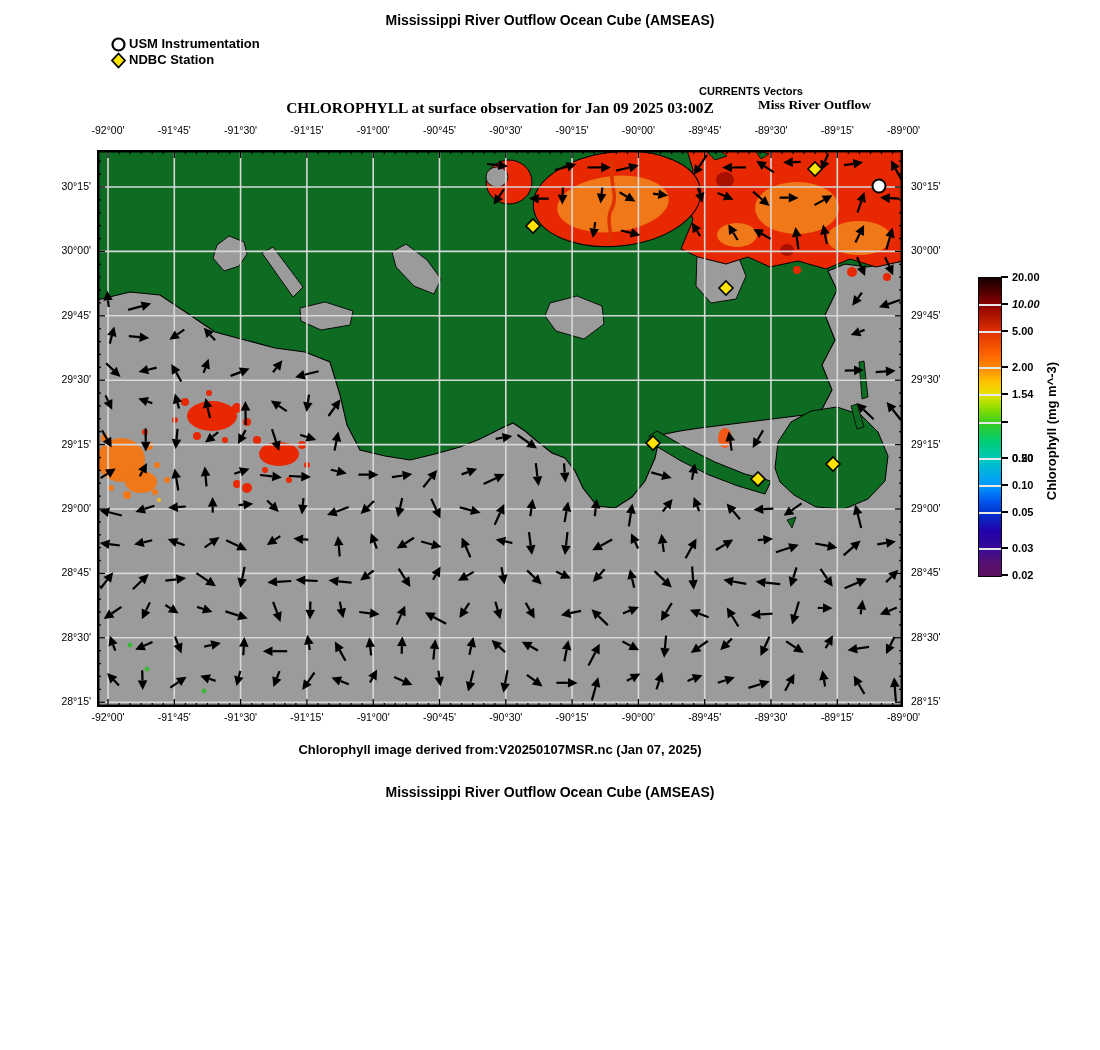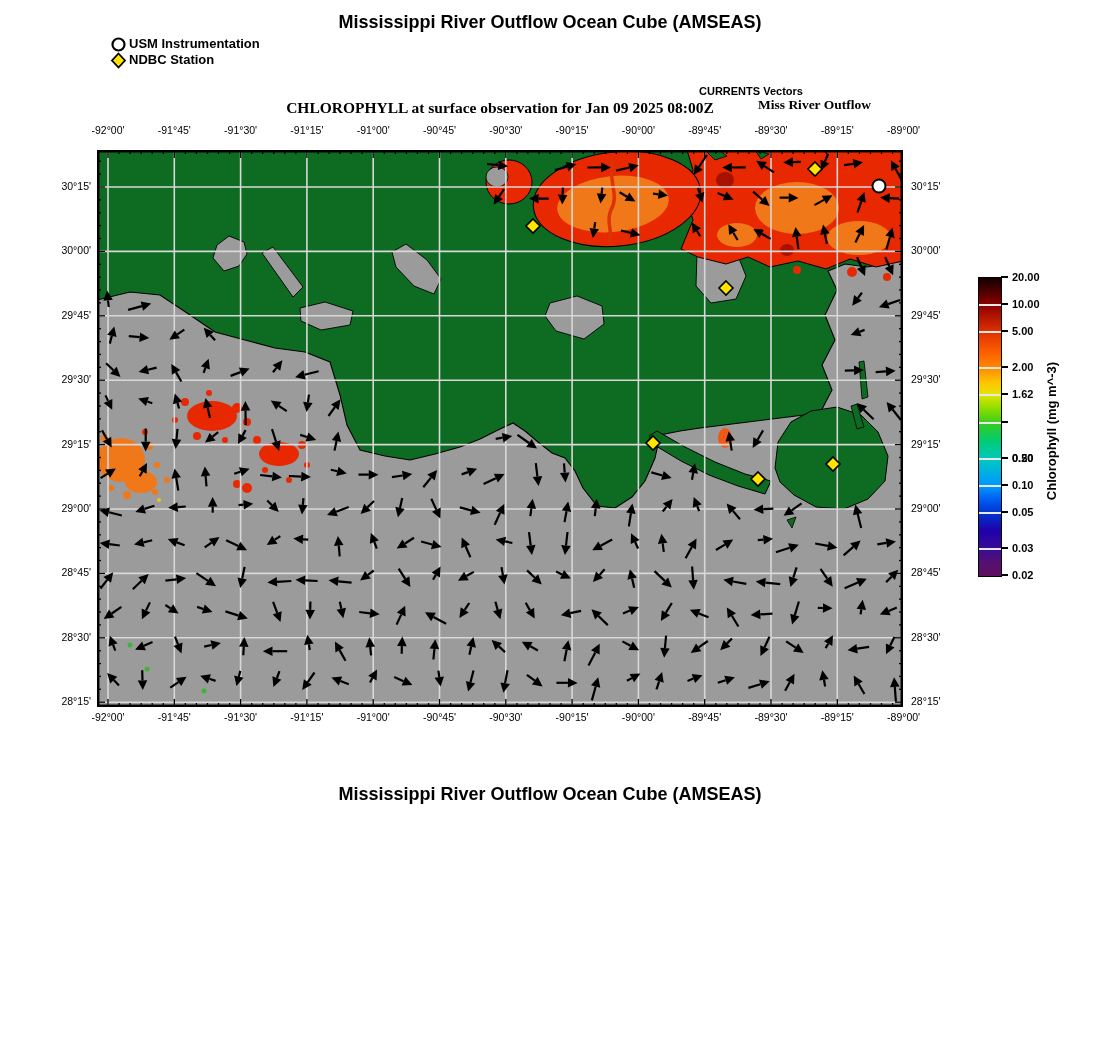--- a/index.html
+++ b/index.html
@@ -1,19 +1,19 @@
 <!DOCTYPE html>
 <html><head>
 <meta charset="utf-8">
 <style>
   html,body{margin:0;padding:0;background:#fff;}
   .fig{position:relative;width:1100px;height:1050px;background:#ffffff;
        font-family:"Liberation Sans",sans-serif;color:#000;overflow:hidden;}
   .abs{position:absolute;}
-  .title{width:1100px;text-align:center;font-size:18px;font-weight:bold;}
+  .title{width:1100px;text-align:center;font-size:14px;font-weight:bold;}
   .subtitle{left:97px;top:99px;width:806px;text-align:center;
             font-family:"Liberation Serif",serif;font-size:15.5px;font-weight:bold;}
   .regionlabel{left:758px;top:97px;width:150px;text-align:left;
             font-family:"Liberation Serif",serif;font-size:13.5px;font-weight:bold;}
   .legend{left:110px;top:36px;}
   .legend-row{display:flex;height:16px;}
   .legend-row span.lab{font-size:13px;font-weight:bold;margin-left:2px;}
   .curbox{left:695px;top:38px;width:200px;height:42px;border:2.5px solid #000;box-sizing:border-box;}
   .curlab{position:absolute;left:5px;font-size:11px;font-weight:bold;line-height:12px;}
   .curcap{left:695px;top:85px;width:200px;font-size:11px;font-weight:bold;text-align:left;padding-left:4px;}
@@ -50,21 +50,21 @@
         <path d="M8.5 1.5 L15 8.5 L8.5 15.5 L2 8.5 Z" fill="#ffe400" stroke="#000" stroke-width="1.8"></path>
       </svg>
       <span class="lab">NDBC Station</span>
     </div>
   </div>
 
   <div class="abs curcap">CURRENTS Vectors</div>
 
   <div class="abs regionlabel">Miss River Outflow</div>
 
-  <div class="abs subtitle">CHLOROPHYLL at surface observation for Jan 09 2025 08:00Z</div>
+  <div class="abs subtitle">CHLOROPHYLL at surface observation for Jan 09 2025 03:00Z</div>
 
   <div id="axis-labels"></div>
 
   <svg id="map-svg" class="abs" style="left:97px;top:150px;" width="806" height="557" viewBox="0 0 806 557">
       <rect width="806" height="557" fill="#0e6b22"></rect>
       <polygon points="0,150 33,142 63,145 93,165 118,182 148,190 178,198 208,202 233,212 243,245 250,275 263,300 288,306 313,310 338,304 363,297 383,289 403,279 416,273 428,281 441,292 455,303 468,308 478,321 486,338 500,356 518,358 535,347 548,331 558,308 563,285 583,281 603,278 643,273 683,268 723,263 735,240 725,215 738,190 728,165 740,140 731,121 748,114 770,117 806,111 806,557 0,557" fill="#9b9b9b" stroke="#000" stroke-width="1.1"></polygon>
       <polygon points="120,95 132,86 147,92 150,104 142,116 127,121 116,108" fill="#9b9b9b" stroke="#000" stroke-width="0.9"></polygon>
       <polygon points="165,103 176,97 206,137 196,147" fill="#9b9b9b" stroke="#000" stroke-width="0.9"></polygon>
       <polygon points="203,158 228,152 256,161 253,175 224,180 204,171" fill="#9b9b9b" stroke="#000" stroke-width="0.9"></polygon>
       <polygon points="295,102 309,94 330,110 344,129 337,144 317,136 299,117" fill="#9b9b9b" stroke="#000" stroke-width="0.9"></polygon>
@@ -871,20 +871,21 @@
       <div class="cbar-tick" style="top: 116.45px;"></div>
       <div class="cbar-tick" style="top: 143.626px;"></div>
       <div class="cbar-tick" style="top: 179.55px;"></div>
       <div class="cbar-tick" style="top: 206.725px;"></div>
       <div class="cbar-tick" style="top: 233.901px;"></div>
       <div class="cbar-tick" style="top: 269.825px;"></div>
     </div>
   <div id="cbar-labels"></div>
   <div class="abs cbar-title">Chlorophyll (mg m^-3)</div>
 
+  <div class="abs caption">Chlorophyll image derived from:V20250107MSR.nc (Jan 07, 2025)</div>
 
   <div class="abs title" style="top:784px;">Mississippi River Outflow Ocean Cube (AMSEAS)</div>
 <div class="abs axlab" style="left: 75px; top: 124px; width: 66px; text-align: center;">-92°00'</div>
     <div class="abs axlab" style="left: 75px; top: 711px; width: 66px; text-align: center;">-92°00'</div>
     <div class="abs axlab" style="left: 141.3px; top: 124px; width: 66px; text-align: center;">-91°45'</div>
     <div class="abs axlab" style="left: 141.3px; top: 711px; width: 66px; text-align: center;">-91°45'</div>
     <div class="abs axlab" style="left: 207.6px; top: 124px; width: 66px; text-align: center;">-91°30'</div>
     <div class="abs axlab" style="left: 207.6px; top: 711px; width: 66px; text-align: center;">-91°30'</div>
     <div class="abs axlab" style="left: 273.9px; top: 124px; width: 66px; text-align: center;">-91°15'</div>
     <div class="abs axlab" style="left: 273.9px; top: 711px; width: 66px; text-align: center;">-91°15'</div>
@@ -920,27 +921,27 @@
     <div class="abs axlab" style="left: 911px; top: 502px; width: 53px; text-align: left;">29°00'</div>
     <div class="abs axlab" style="left: 38px; top: 566.4px; width: 53px; text-align: right;">28°45'</div>
     <div class="abs axlab" style="left: 911px; top: 566.4px; width: 53px; text-align: left;">28°45'</div>
     <div class="abs axlab" style="left: 38px; top: 630.8px; width: 53px; text-align: right;">28°30'</div>
     <div class="abs axlab" style="left: 911px; top: 630.8px; width: 53px; text-align: left;">28°30'</div>
     <div class="abs axlab" style="left: 38px; top: 695.2px; width: 53px; text-align: right;">28°15'</div>
     <div class="abs axlab" style="left: 911px; top: 695.2px; width: 53px; text-align: left;">28°15'</div>
     <div class="abs cbar-dash" style="left: 1001px; top: 276px;"></div>
     <div class="abs cbar-lab" style="left: 1012px; top: 270px;">20.00</div>
     <div class="abs cbar-dash" style="left: 1001px; top: 303.175px;"></div>
-    <div class="abs cbar-lab" style="left: 1012px; top: 297.175px;">10.00</div>
+    <div class="abs cbar-lab" style="left: 1012px; top: 297.175px; font-style: italic;">10.00</div>
     <div class="abs cbar-dash" style="left: 1001px; top: 330.351px;"></div>
     <div class="abs cbar-lab" style="left: 1012px; top: 324.351px;">5.00</div>
     <div class="abs cbar-dash" style="left: 1001px; top: 366.275px;"></div>
     <div class="abs cbar-lab" style="left: 1012px; top: 360.275px;">2.00</div>
     <div class="abs cbar-dash" style="left: 1001px; top: 393.45px;"></div>
-    <div class="abs cbar-lab" style="left: 1012px; top: 387.45px;">1.62</div>
+    <div class="abs cbar-lab" style="left: 1012px; top: 387.45px;">1.54</div>
     <div class="abs cbar-dash" style="left: 1001px; top: 420.626px;"></div>
     <div class="abs cbar-lab" style="left: 1012px; top: 414.626px; margin-top: 36px;">0.50</div>
     <div class="abs cbar-dash" style="left: 1001px; top: 456.55px;"></div>
     <div class="abs cbar-lab" style="left: 1012px; top: 450.55px;">0.20</div>
     <div class="abs cbar-dash" style="left: 1001px; top: 483.725px;"></div>
     <div class="abs cbar-lab" style="left: 1012px; top: 477.725px;">0.10</div>
     <div class="abs cbar-dash" style="left: 1001px; top: 510.901px;"></div>
     <div class="abs cbar-lab" style="left: 1012px; top: 504.901px;">0.05</div>
     <div class="abs cbar-dash" style="left: 1001px; top: 546.825px;"></div>
     <div class="abs cbar-lab" style="left: 1012px; top: 540.825px;">0.03</div>

